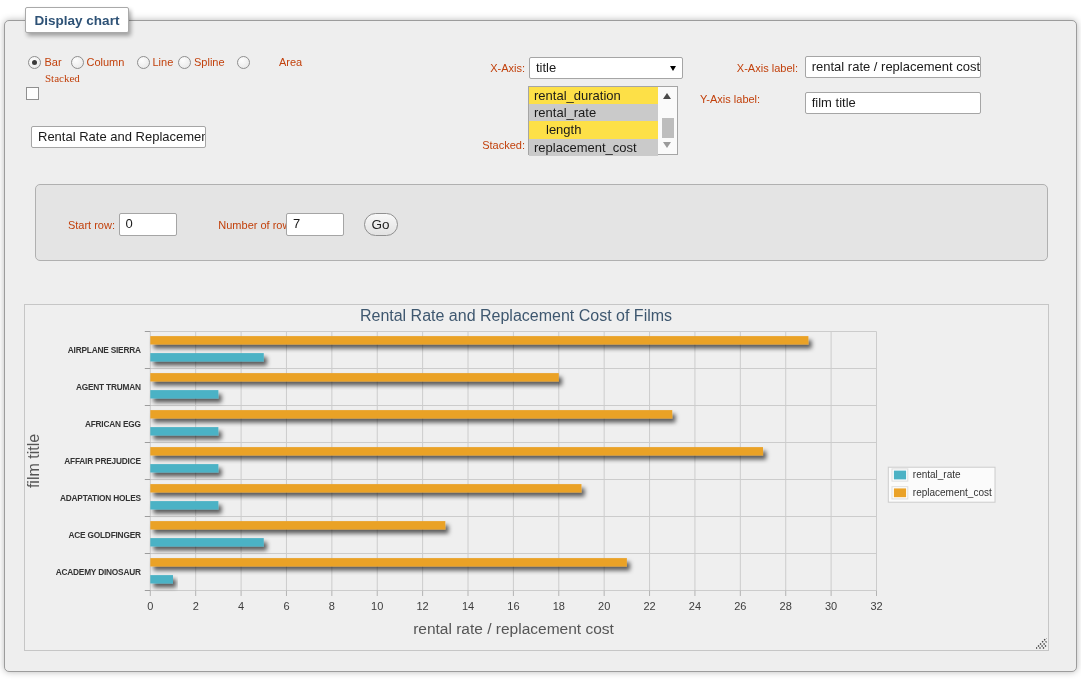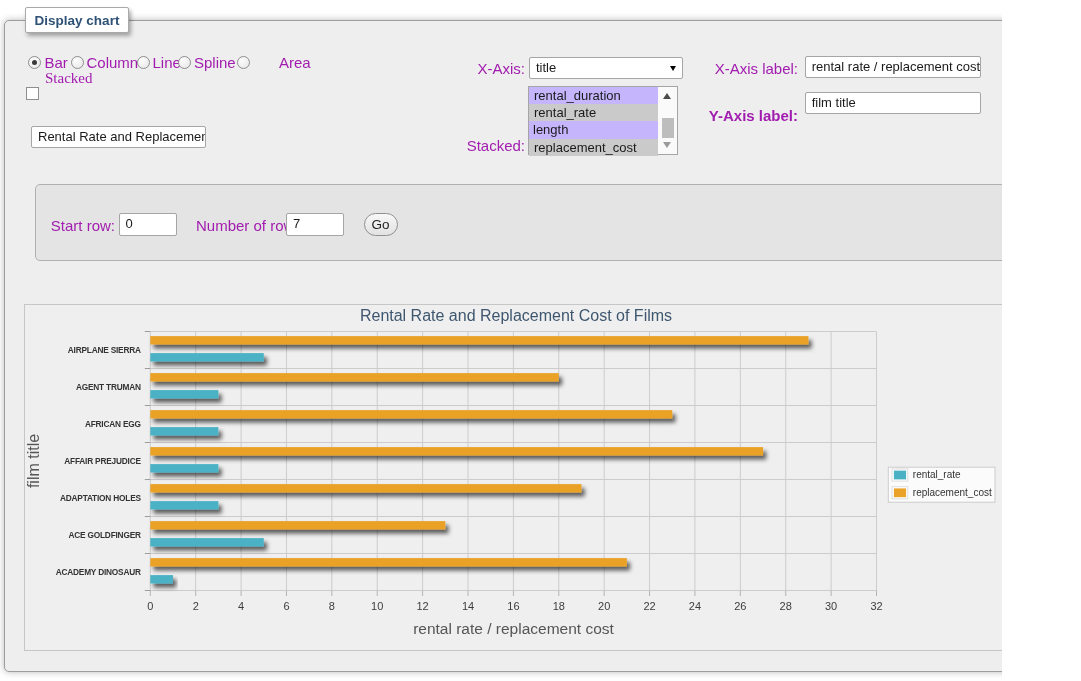--- a/index.html
+++ b/index.html
@@ -1,18 +1,18 @@
 <!DOCTYPE html>
 <html><head><meta charset="utf-8">
 <style>
 * { box-sizing: border-box; margin:0; padding:0; }
 html,body { width:1081px; height:681px; background:#fff; font-family:"Liberation Sans",sans-serif; }
-#page { position:relative; width:1002px; height:681px; overflow:hidden; }
+#page { position:relative; width:1081px; height:681px; overflow:hidden; }
 .abs { position:absolute; }
-.lbl { position:absolute; font-size:15px; line-height:15px; color:#a21caf; white-space:nowrap; }
+.lbl { position:absolute; font-size:11px; line-height:15px; color:#c2410c; white-space:nowrap; }
 .inp { position:absolute; background:#fff; border:1px solid #a5a5a5; border-radius:2px; font-size:13px; color:#1a1a1a;
        padding-left:6px; white-space:nowrap; overflow:hidden; line-height:20px; }
 </style></head><body>
 <div id="page">
 
 <div class="abs" style="left:4px; top:20px; width:1073px; height:652px; background:#eeeeee;
      border:1px solid #9c9c9c; border-radius:5px; box-shadow:0 0 7px rgba(0,0,0,0.28);"></div>
 
 <div class="abs" style="left:25px; top:7px; width:104px; height:26px; background:#ffffff;
      border:1px solid #a9a9a9; border-radius:2px; box-shadow:2px 3px 4px rgba(0,0,0,0.33);
@@ -29,37 +29,37 @@
 <div class="abs" style="left:178.0px; top:55.5px; width:13px; height:13px; border-radius:50%; border:1px solid #8f8f8f; background:radial-gradient(circle at 35% 30%, #fdfdfd 0%, #ececec 70%, #d6d6d6 100%);"></div>
 <span class="lbl" style="left:194px; top:55px;">Spline</span>
 <div class="abs" style="left:237.3px; top:55.5px; width:13px; height:13px; border-radius:50%; border:1px solid #8f8f8f; background:radial-gradient(circle at 35% 30%, #fdfdfd 0%, #ececec 70%, #d6d6d6 100%);"></div>
 <span class="lbl" style="left:253px; top:55px;margin-left:26px;">Area</span>
 <div class="abs" style="left:26px; top:86.5px; width:13px; height:13px; border:1px solid #8f8f8f; background:#fdfdfd;"></div>
 <span class="lbl" style="left:45px; top:71px;font-family:Liberation Serif, serif;">Stacked</span>
 <div class="inp" style="left:31px; top:126px; width:175px; height:22px;">Rental Rate and Replacement Cost of Films</div>
 <span class="lbl" style="left:430px; top:61px; width:95px; text-align:right;">X-Axis:</span>
 <div class="inp" style="left:529px; top:57px; width:154px; height:22px;">title</div>
 <div class="abs" style="left:670px; top:66px; width:0; height:0; border-top:5px solid #000; border-left:3.5px solid transparent; border-right:3.5px solid transparent;"></div>
-<div class="abs" style="left:528px; top:86px; width:150px; height:69px; background:#c4b5fd; border:1px solid #a5a5a5;">
+<div class="abs" style="left:528px; top:86px; width:150px; height:69px; background:#fde047; border:1px solid #a5a5a5;">
 <div style="position:absolute; left:0; top:0; width:129px; font-size:13px; color:#1a1a1a;">
 <div style="height:17.2px; line-height:17.2px; padding-left:5px;">rental_duration</div>
 <div style="height:17.2px; line-height:17.2px; padding-left:5px; background:#cacaca;">rental_rate</div>
-<div style="height:17.2px; line-height:17.2px; padding-left:4px;">length</div>
+<div style="height:17.2px; line-height:17.2px; padding-left:17px;">length</div>
 <div style="height:17.2px; line-height:17.2px; padding-left:5px; background:#cacaca;">replacement_cost</div>
 </div>
 <div style="position:absolute; right:0; top:0; width:19.5px; height:67px; background:#fafafa;">
  <div style="position:absolute; left:5.5px; top:6px; width:0; height:0; border-bottom:6px solid #4a4a4a; border-left:4.2px solid transparent; border-right:4.2px solid transparent;"></div>
  <div style="position:absolute; left:4px; top:31px; width:12px; height:20px; background:#bdbdbd;"></div>
  <div style="position:absolute; left:5.5px; top:55px; width:0; height:0; border-top:6px solid #9a9a9a; border-left:4.2px solid transparent; border-right:4.2px solid transparent;"></div>
 </div>
 </div>
 <span class="lbl" style="left:450px; top:138px; width:75px; text-align:right;">Stacked:</span>
 <span class="lbl" style="left:700px; top:60.5px; width:98px; text-align:right;">X-Axis label:</span>
 <div class="inp" style="left:804.7px; top:56px; width:176px; height:21.5px;">rental rate / replacement cost</div>
-<span class="lbl" style="left:700px; top:108px; width:98px; text-align:right;font-weight:bold;">Y-Axis label:</span>
+<span class="lbl" style="left:700px; top:92px; width:98px; text-align:left;">Y-Axis label:</span>
 <div class="inp" style="left:804.7px; top:92px; width:176px; height:21.5px;">film title</div>
 <div class="abs" style="left:35px; top:184px; width:1013px; height:77px; background:#e4e4e4;
  border:1px solid #b0b0b0; border-radius:5px;"></div>
 <span class="lbl" style="left:40px; top:218px; width:75px; text-align:right;">Start row:</span>
 <div class="inp" style="left:118.5px; top:213px; width:58px; height:22.5px;">0</div>
 <span class="lbl" style="left:180px; top:218px; width:103px; text-align:right;margin-left:16px;">Number of rows:</span>
 <div class="inp" style="left:286px; top:213px; width:58px; height:22.5px;">7</div>
 <div class="abs" style="left:363.5px; top:213px; width:34px; height:23px; border:1px solid #909090;
  border-radius:11.5px; background:linear-gradient(#f8f8f8,#e2e2e2); font-size:13.5px; color:#222;
  text-align:center; line-height:21px;">Go</div>

